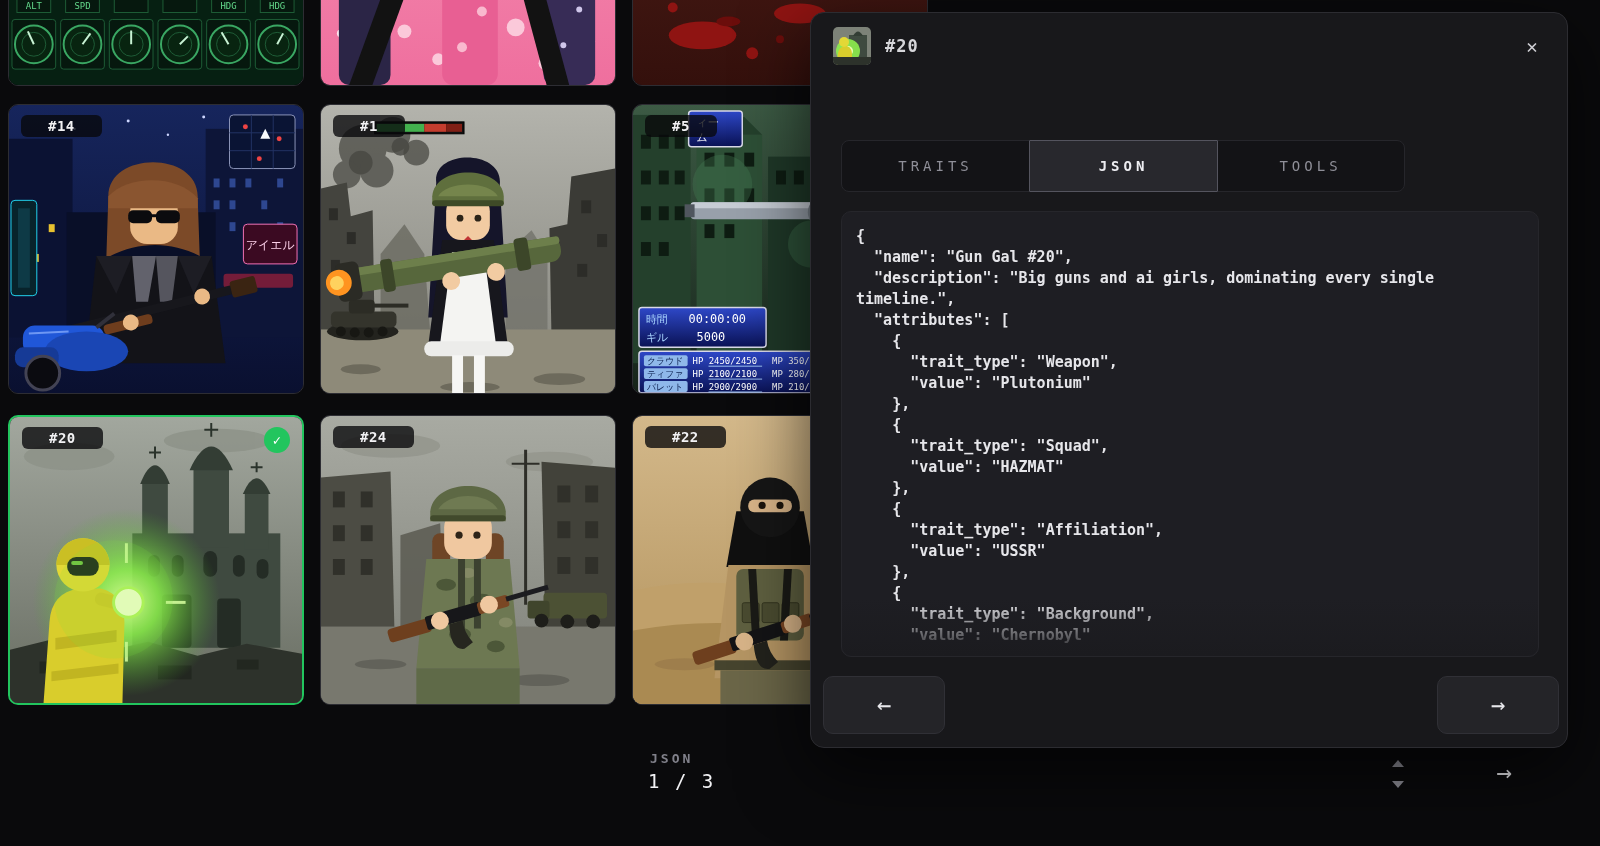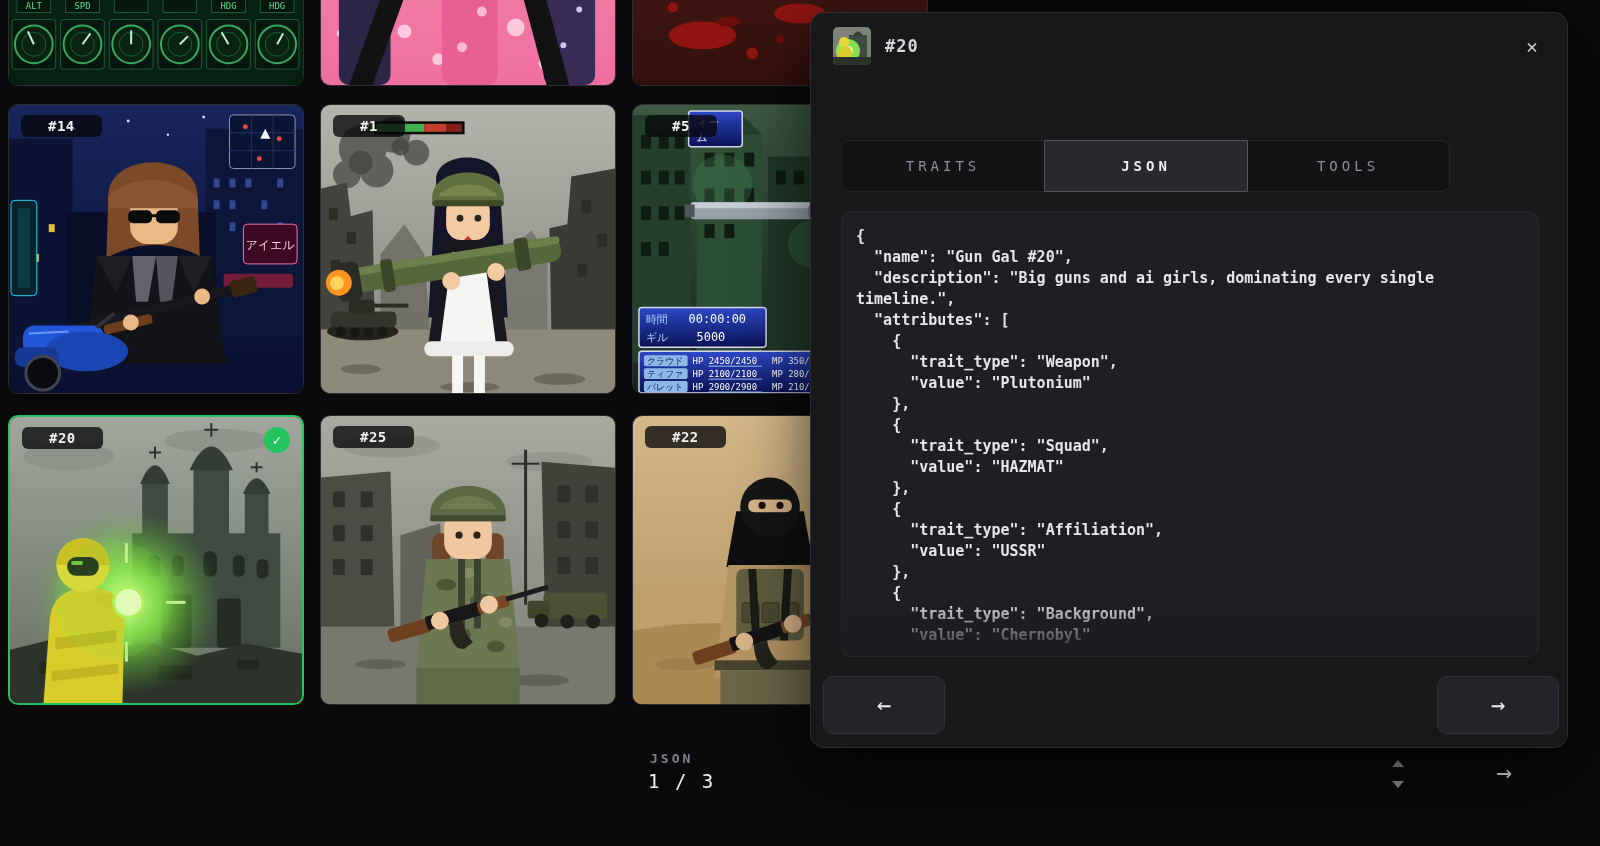--- a/index.html
+++ b/index.html
@@ -21,21 +21,21 @@
   .panel{position:absolute;left:810px;top:12px;width:758px;height:736px;background:#18181b;
          border:1px solid #2c2c31;border-radius:14px;box-shadow:0 24px 70px rgba(0,0,0,.65);z-index:10;}
   .panel-header{position:absolute;top:0;left:0;right:0;height:66px;display:flex;align-items:center;
          gap:14px;padding:0 22px;}
   .avatar{width:38px;height:38px;border-radius:5px;overflow:hidden;flex:0 0 auto;}
   .avatar svg{display:block;width:100%;height:100%;}
   .panel-title{font-size:17px;color:#d6d6da;letter-spacing:1px;font-weight:bold;}
   .close{position:absolute;top:18px;right:20px;width:30px;height:30px;background:none;border:none;
          color:#cfcfd4;font-size:19px;cursor:pointer;display:flex;align-items:center;justify-content:center;
          font-family:inherit;}
-  .tabs{position:absolute;top:127px;left:30px;width:609px;height:52px;display:flex;
+  .tabs{position:absolute;top:127px;left:30px;width:564px;height:52px;display:flex;
         border:1px solid #26262b;border-radius:8px;background:#131316;}
   .tab{flex:1;display:flex;align-items:center;justify-content:center;color:#8f8f98;font-size:14px;
        letter-spacing:4px;cursor:pointer;border-right:1px solid #26262b;}
   .tab:last-child{border-right:none;}
   .tab.active{background:#28282d;border:1px solid #54545e;border-radius:1px;color:#ededf1;
        margin:-1px;z-index:2;font-weight:bold;}
   .code{position:absolute;top:198px;left:30px;width:698px;height:446px;background:#1e1e23;
         border:1px solid #26262b;border-radius:10px;padding:14px 12px 14px 14px;
         font-family:inherit;font-size:15px;line-height:21px;font-weight:bold;color:#e6e6ea;
         white-space:pre-wrap;overflow:hidden;}
@@ -618,21 +618,21 @@
           <rect x="64" y="192" width="44" height="14" rx="4" fill="#6e3f1e"></rect>
           <rect x="104" y="190" width="56" height="14" rx="2" fill="#17171a"></rect>
           <rect x="158" y="191" width="32" height="12" rx="3" fill="#7a4724"></rect>
           <rect x="188" y="193" width="44" height="5" fill="#1c1c20"></rect>
           <path d="M126 204 Q120 230 134 232 L144 228 Q138 216 140 204 Z" fill="#26261f"></path>
           <circle cx="118" cy="198" r="9" fill="#f0c8a0"></circle>
             <circle cx="170" cy="196" r="9" fill="#f0c8a0"></circle>
         </g>
       </svg>
     </div>
-    <div class="badge">#25</div>
+    <div class="badge">#24</div>
   </div>
 
   <div class="card" style="left:632px;top:415px">
     <div class="art">
       <svg viewBox="0 0 296 290" preserveAspectRatio="none">
         <defs>
             <linearGradient id="g22sky" x1="0" y1="0" x2="0" y2="1">
           <stop offset="0" stop-color="#d3b88a"></stop>
               <stop offset="1" stop-color="#b2925c"></stop>
             </linearGradient>

